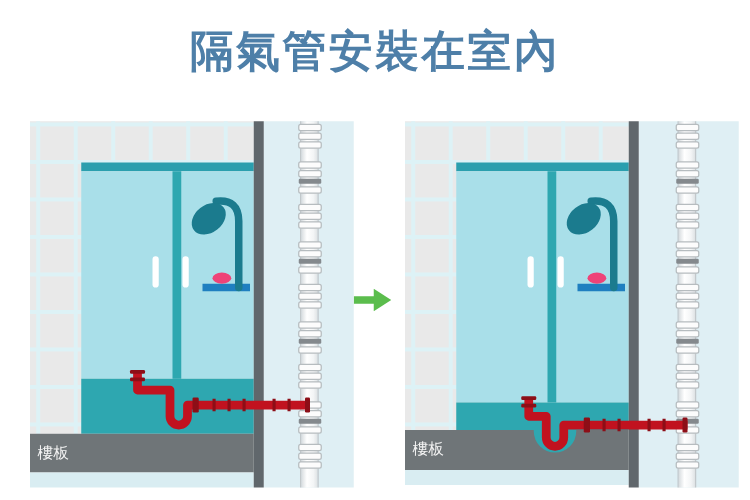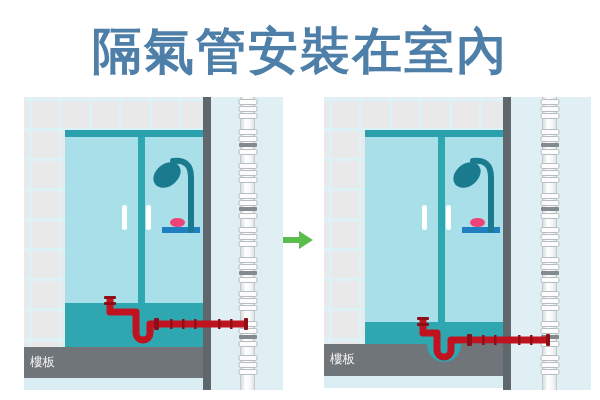--- a/index.html
+++ b/index.html
@@ -1,19 +1,19 @@
 <!DOCTYPE html>
 <html><head>
 <meta charset="utf-8">
 <style>
   html,body{margin:0;padding:0;}
   body{width:600px;height:400px;background:#ffffff;position:relative;overflow:hidden;
        font-family:"Liberation Sans","DejaVu Sans",sans-serif;}
   .title{position:absolute;top:18px;left:0;width:600px;text-align:center;
-         font-size:50px;font-weight:bold;color:#4e7fa8;letter-spacing:2px;}
+         font-size:35px;font-weight:bold;color:#4e7fa8;letter-spacing:2px;}
   .panel{position:absolute;top:97px;height:293px;}
   .panel-left{left:24px;width:259px;}
   .panel-right{left:324px;width:267px;}
   .tiles{position:absolute;left:0;top:0;width:179px;
          background-color:#e9e9e9;
          background-image:linear-gradient(to right,#ddf2f6 0 3px,transparent 3px),
                           linear-gradient(to bottom,#ddf2f6 0 3px,transparent 3px);
          background-size:30px 30px;background-position:5px 1px;}
   .topbar{position:absolute;left:41px;top:33px;width:138px;height:7px;background:#2a9fae;}
   .glass{position:absolute;left:41px;top:40px;width:138px;background:#a9dfe9;}

